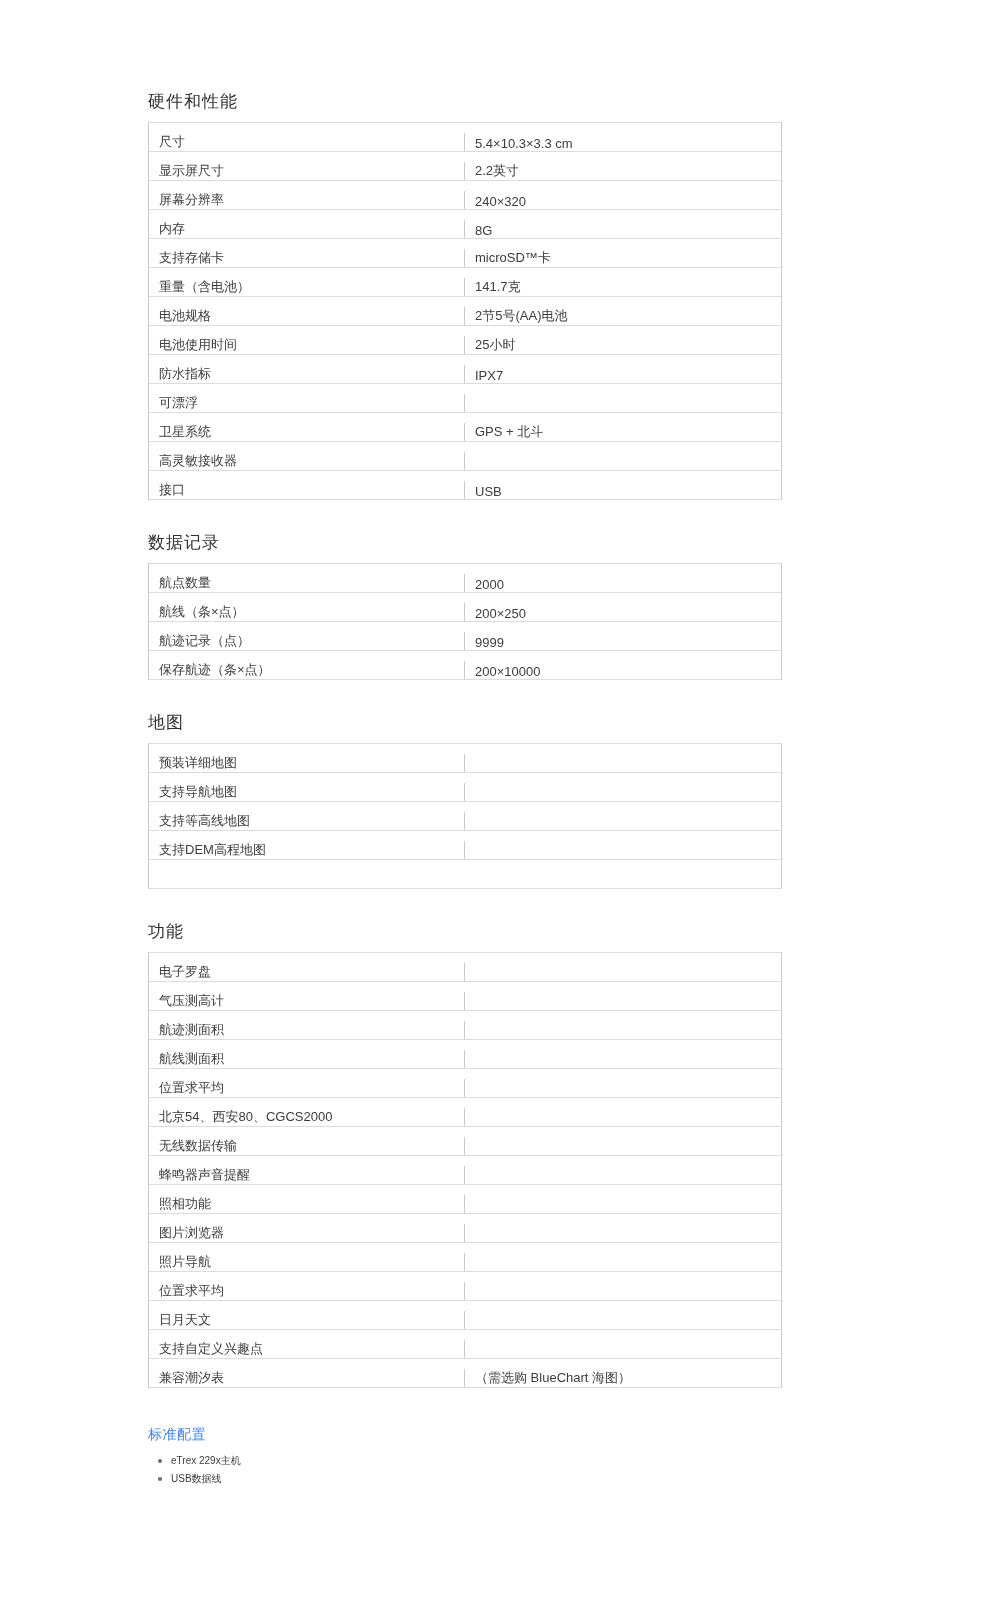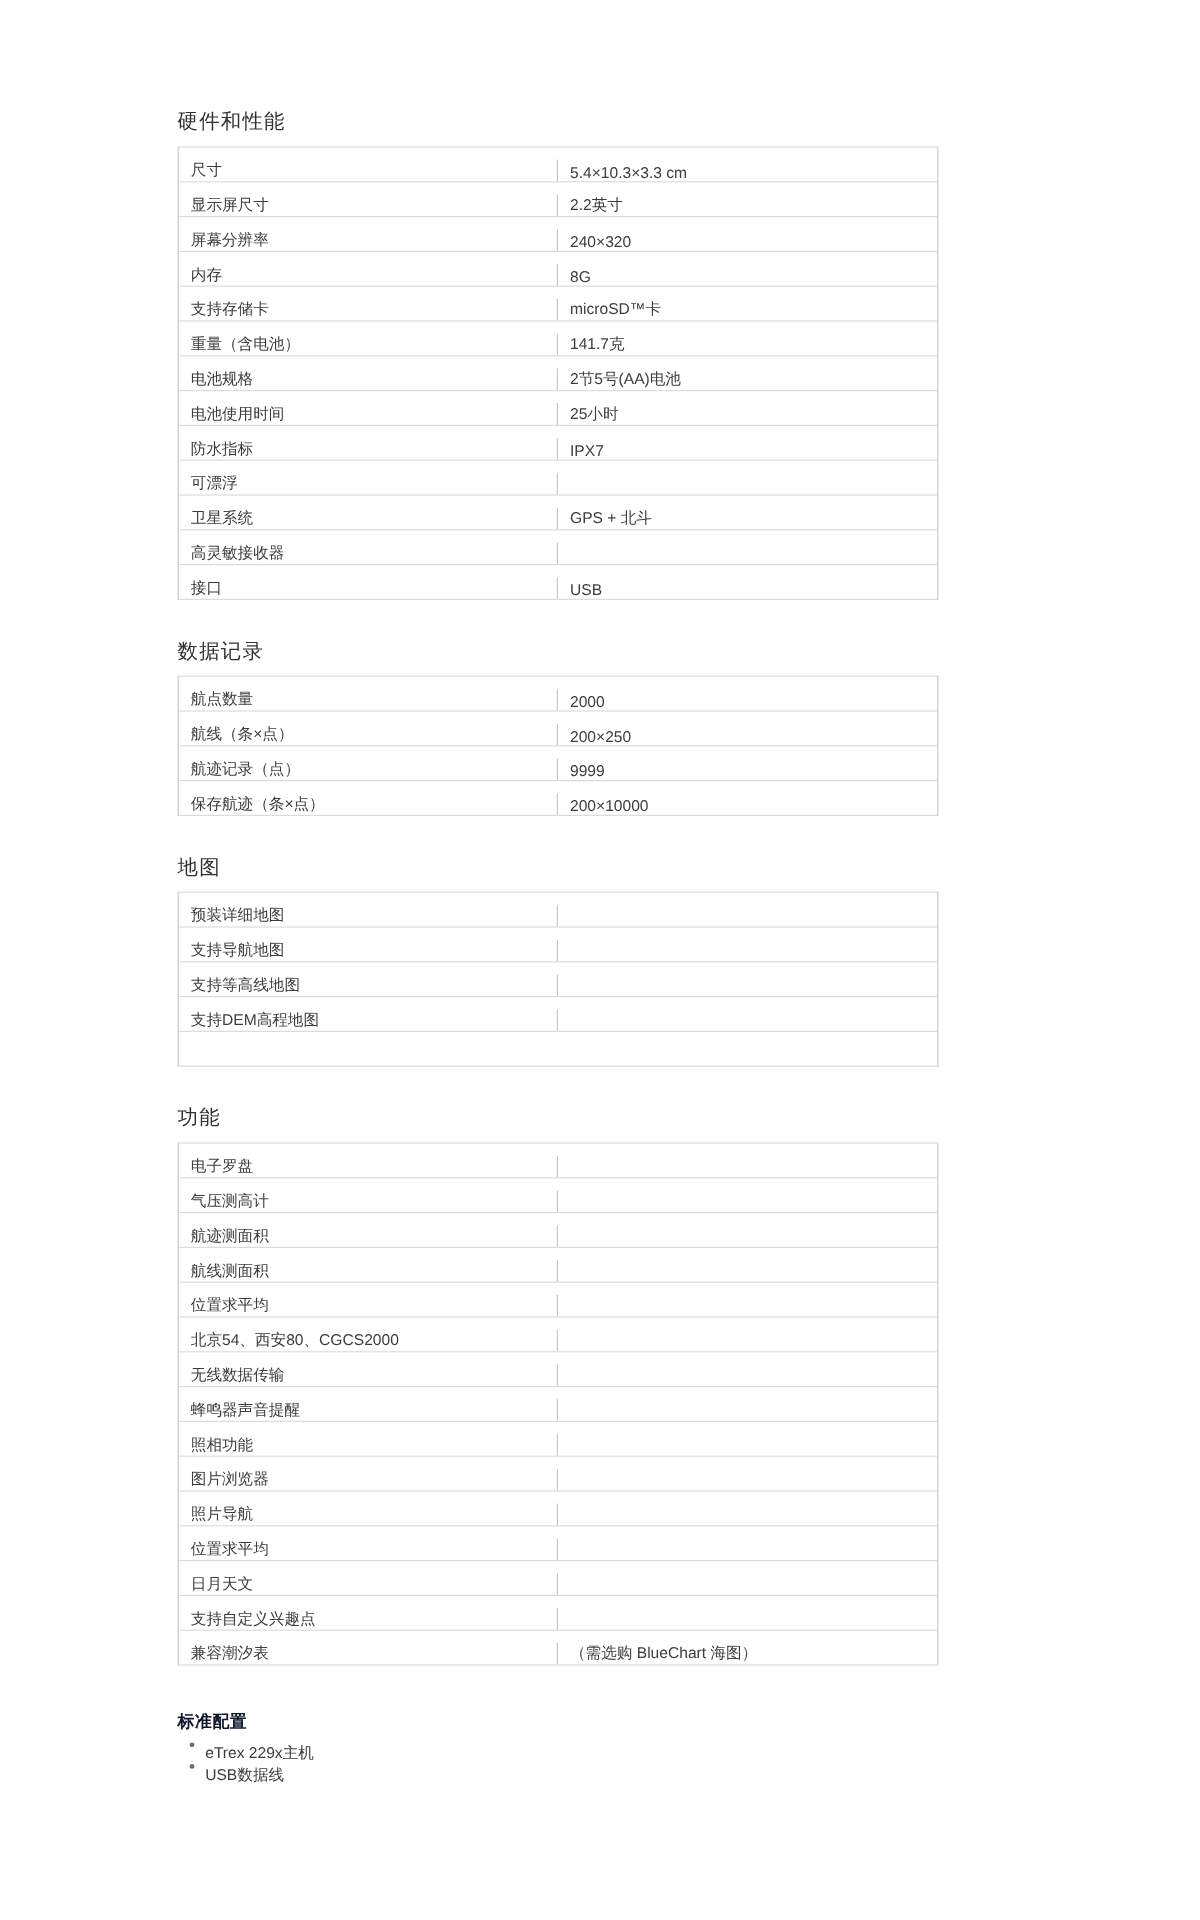--- a/index.html
+++ b/index.html
@@ -62,35 +62,35 @@
   }
   .cell.value {
     flex: 1 1 auto;
   }
   .std-config {
     margin-top: 38px;
   }
   .std-config-title {
     font-size: 14px;
     line-height: 16px;
-    font-weight: 700;
-    color: #0f172a;
+    font-weight: 400;
+    color: #3b82f6;
     margin: 0 0 10px 0;
     letter-spacing: 0.5px;
   }
   .config-list {
     list-style: none;
     margin: 0;
     padding: 0 0 0 10px;
   }
   .config-item {
     display: flex;
-    align-items: flex-start;
+    align-items: center;
     height: 18px;
-    font-size: 13px;
+    font-size: 10px;
     color: #3c3c3c;
   }
   .bullet {
     width: 4px;
     height: 4px;
     border-radius: 50%;
     background: #6b6b6b;
     margin-right: 9px;
     flex: 0 0 4px;
   }

